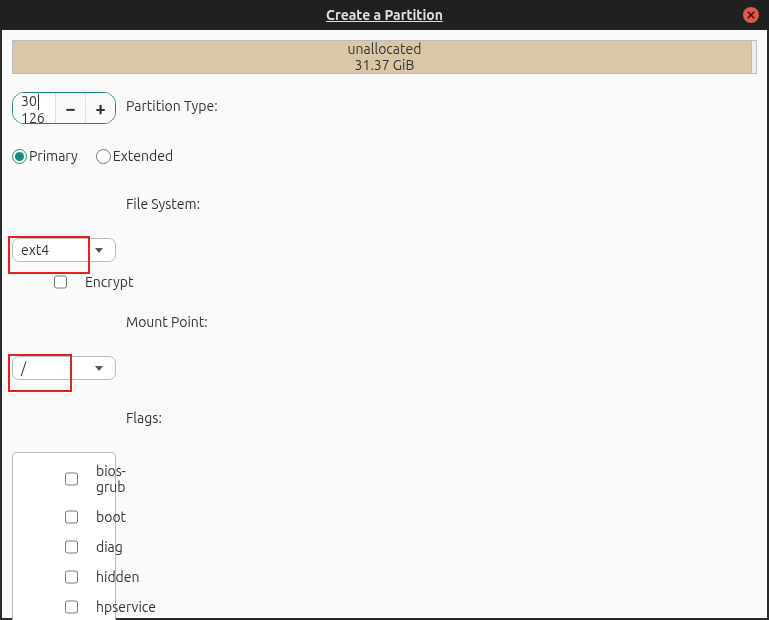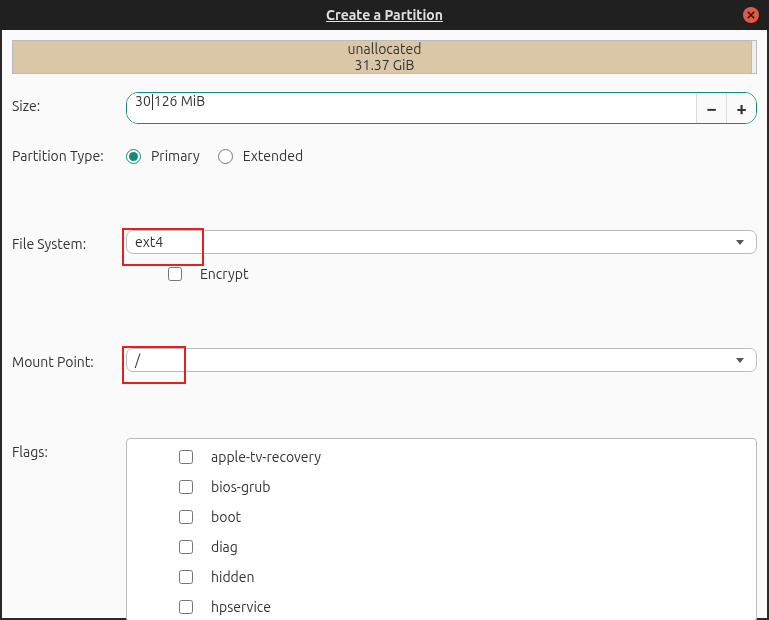--- a/index.html
+++ b/index.html
@@ -121,21 +121,21 @@
     }
     .radio-row {
       display: flex;
       align-items: center;
       gap: 18px;
       padding-top: 6px;
     }
     .radio-item {
       display: flex;
       align-items: center;
-      gap: 10px;
+      gap: 2px;
     }
     input[type="radio"] {
       accent-color: #168a7a;
       width: 15px;
       height: 15px;
     }
     .fs-block {
       display: flex;
       flex-direction: column;
       gap: 12px;
@@ -222,21 +222,20 @@
 
   <div class="content">
 
     <div class="partition-bar">
       <span>unallocated</span>
       <span>31.37 GiB</span>
     </div>
 
     <div class="form">
 
-      <div class="form-label">Size:</div>
       <div class="size-row">
         <div class="size-input">
           <span>30</span><span class="caret-indicator"></span><span>126 MiB</span>
         </div>
         <div class="stepper">−</div>
         <div class="stepper">+</div>
       </div>
 
       <div class="form-label">Partition Type:</div>
       <div class="radio-row">
@@ -276,24 +275,20 @@
         <span class="dropdown-caret"></span>
       </div>
 
       <div class="spacer-row"></div>
         <div class="spacer-row"></div>
 
       <div class="form-label">Flags:</div>
       <div class="flags-box">
         <label class="check-item">
           <input type="checkbox" style="">
-          <span>apple-tv-recovery</span>
-        </label>
-        <label class="check-item">
-          <input type="checkbox" style="">
           <span>bios-grub</span>
         </label>
         <label class="check-item">
           <input type="checkbox" style="">
           <span>boot</span>
         </label>
         <label class="check-item">
           <input type="checkbox" style="">
           <span>diag</span>
         </label>

